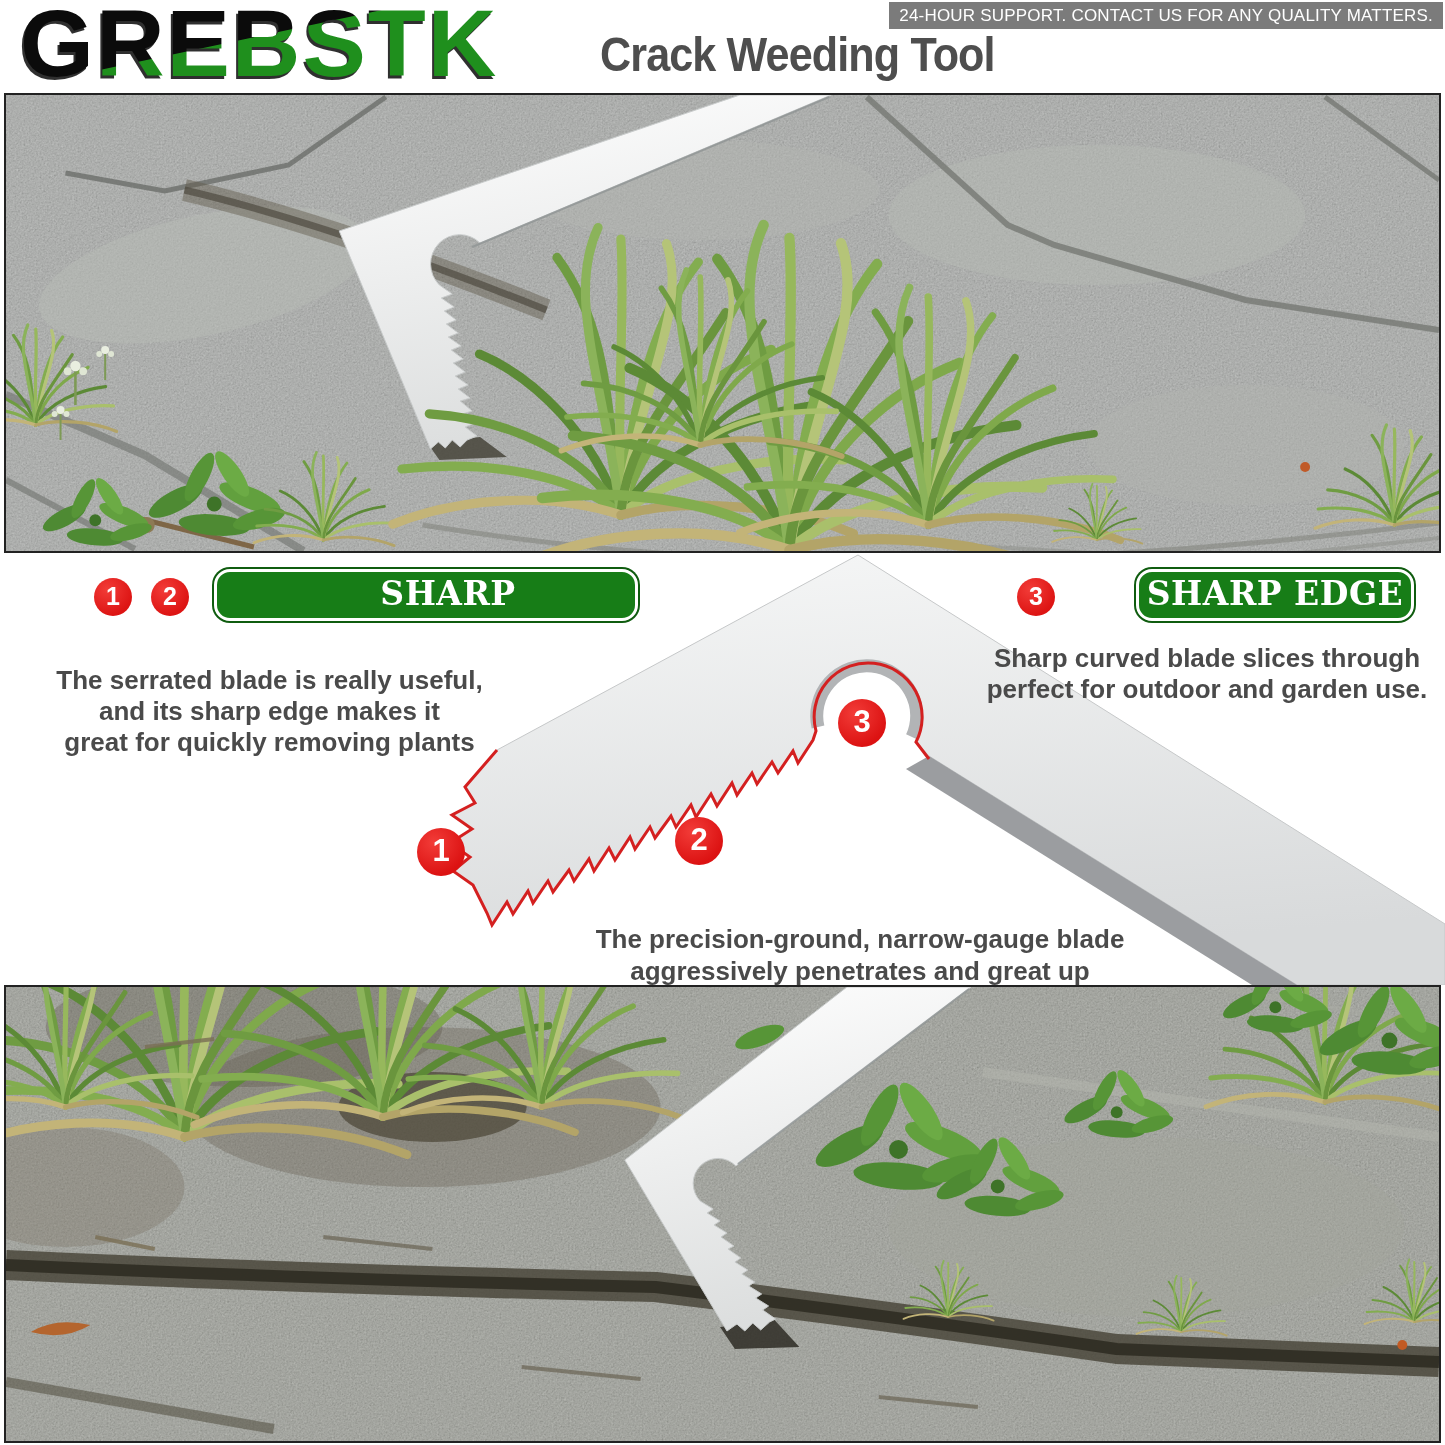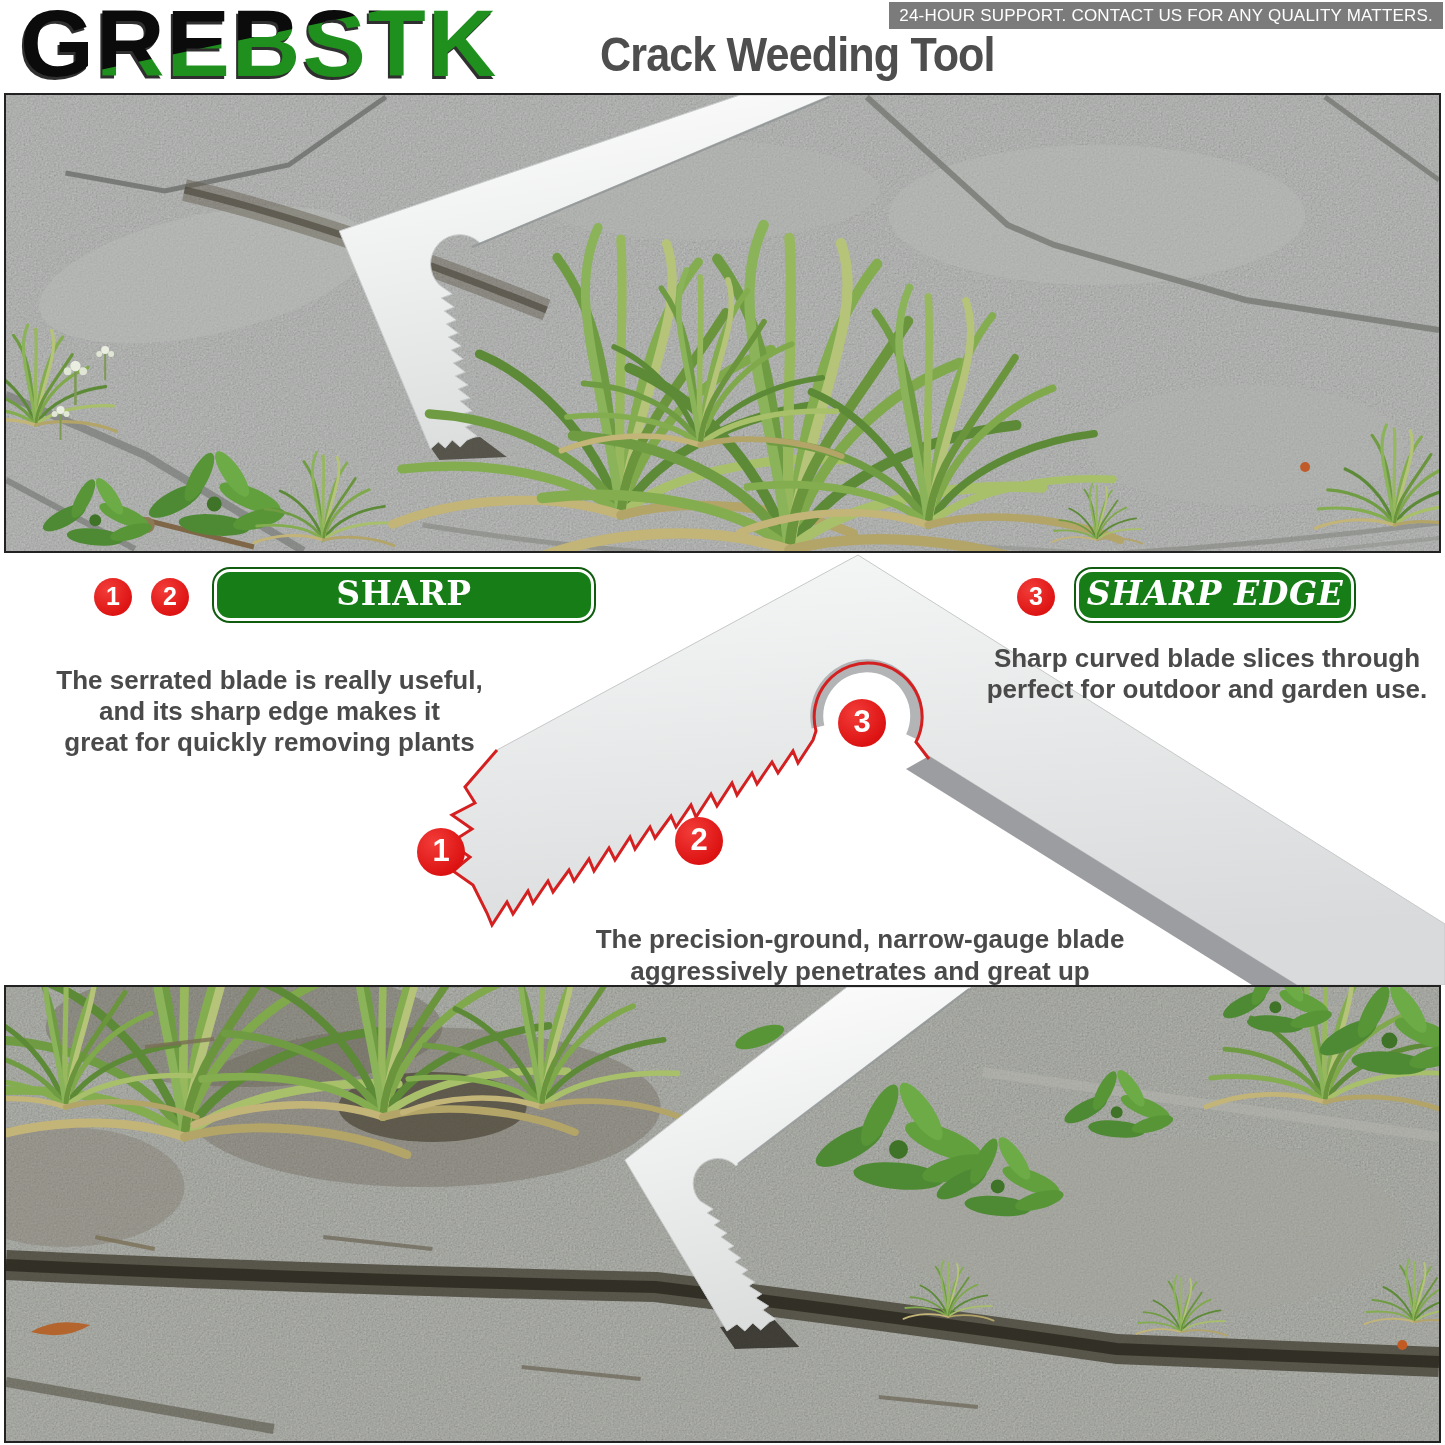--- a/index.html
+++ b/index.html
@@ -171,23 +171,23 @@
                  L492,372 L507,349 L513,361 L528,338 L533,350 L548,328 L553,339 L569,317 L574,328
                  L589,306 L594,318 L609,295 L615,307 L630,284 L635,296 L650,274 L655,285
                  L671,263 L676,274 L691,252 L696,264 L711,241 L717,253 L732,230 L737,242
                  L752,220 L757,231 L772,209 L778,220 L793,198 L798,210 L813,187
                  L816,178 A54,54 0 1 1 916,189 L929,206" stroke="#d42020" stroke-width="3" fill="none"></path>
       </g>
     </svg>
 
     <div class="badge" style="left:94px;top:25px;">1</div>
     <div class="badge" style="left:151px;top:25px;">2</div>
-    <div class="glabel" style="left:214px;top:16px;width:374px;">SHARP SERRATIONS</div>
+    <div class="glabel" style="left:214px;top:16px;width:374px;padding-left:44px;">SHARP SERRATIONS</div>
     <div class="badge" style="left:1017px;top:25px;">3</div>
-    <div class="glabel" style="left:1076px;top:16px;width:272px;font-style:italic;">SHARP EDGE</div>
+    <div class="glabel" style="left:1136px;top:16px;width:272px;">SHARP EDGE</div>
 
     <div class="par" style="left:32px;top:112px;width:475px;">
       <div class="line">The serrated blade is really useful,</div>
       <div class="line">and its sharp edge makes it</div>
       <div class="line">great for quickly removing plants</div>
     </div>
     <div class="par" style="left:972px;top:90px;width:470px;">
       <div class="line">Sharp curved blade slices through</div>
       <div class="line">perfect for outdoor and garden use.</div>
     </div>

